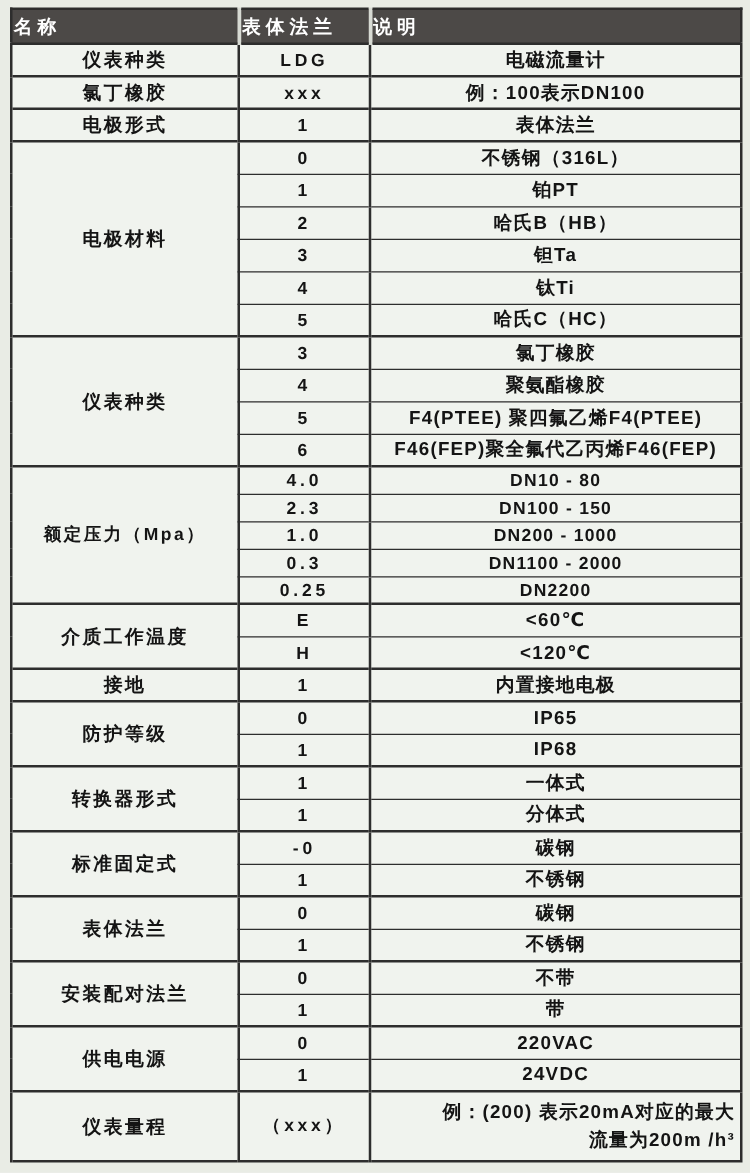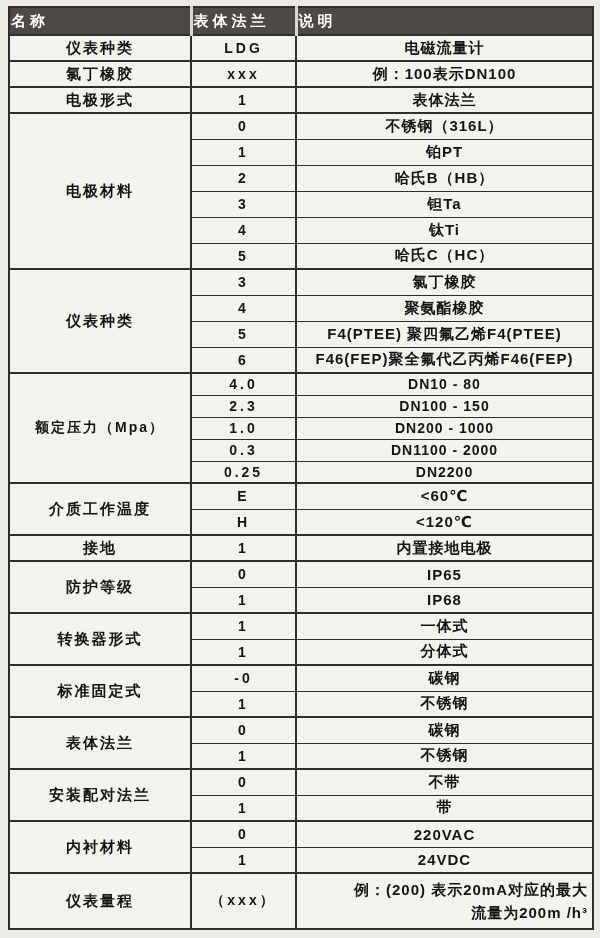--- a/index.html
+++ b/index.html
@@ -214,21 +214,21 @@
         <tr class="group-start">
           <td rowspan="2" class="name-cell">安装配对法兰</td>
           <td class="code-cell">0</td>
           <td class="desc-cell">不带</td>
         </tr>
         <tr class="inner">
           <td class="code-cell">1</td>
           <td class="desc-cell">带</td>
         </tr>
         <tr class="group-start">
-          <td rowspan="2" class="name-cell">内衬材料</td>
+          <td rowspan="2" class="name-cell">供电电源</td>
           <td class="code-cell">0</td>
           <td class="desc-cell">220VAC</td>
         </tr>
         <tr class="inner">
           <td class="code-cell">1</td>
           <td class="desc-cell">24VDC</td>
         </tr>
         <tr class="group-start tall">
           <td rowspan="1" class="name-cell">仪表量程</td>
           <td class="code-cell">（xxx）</td>

